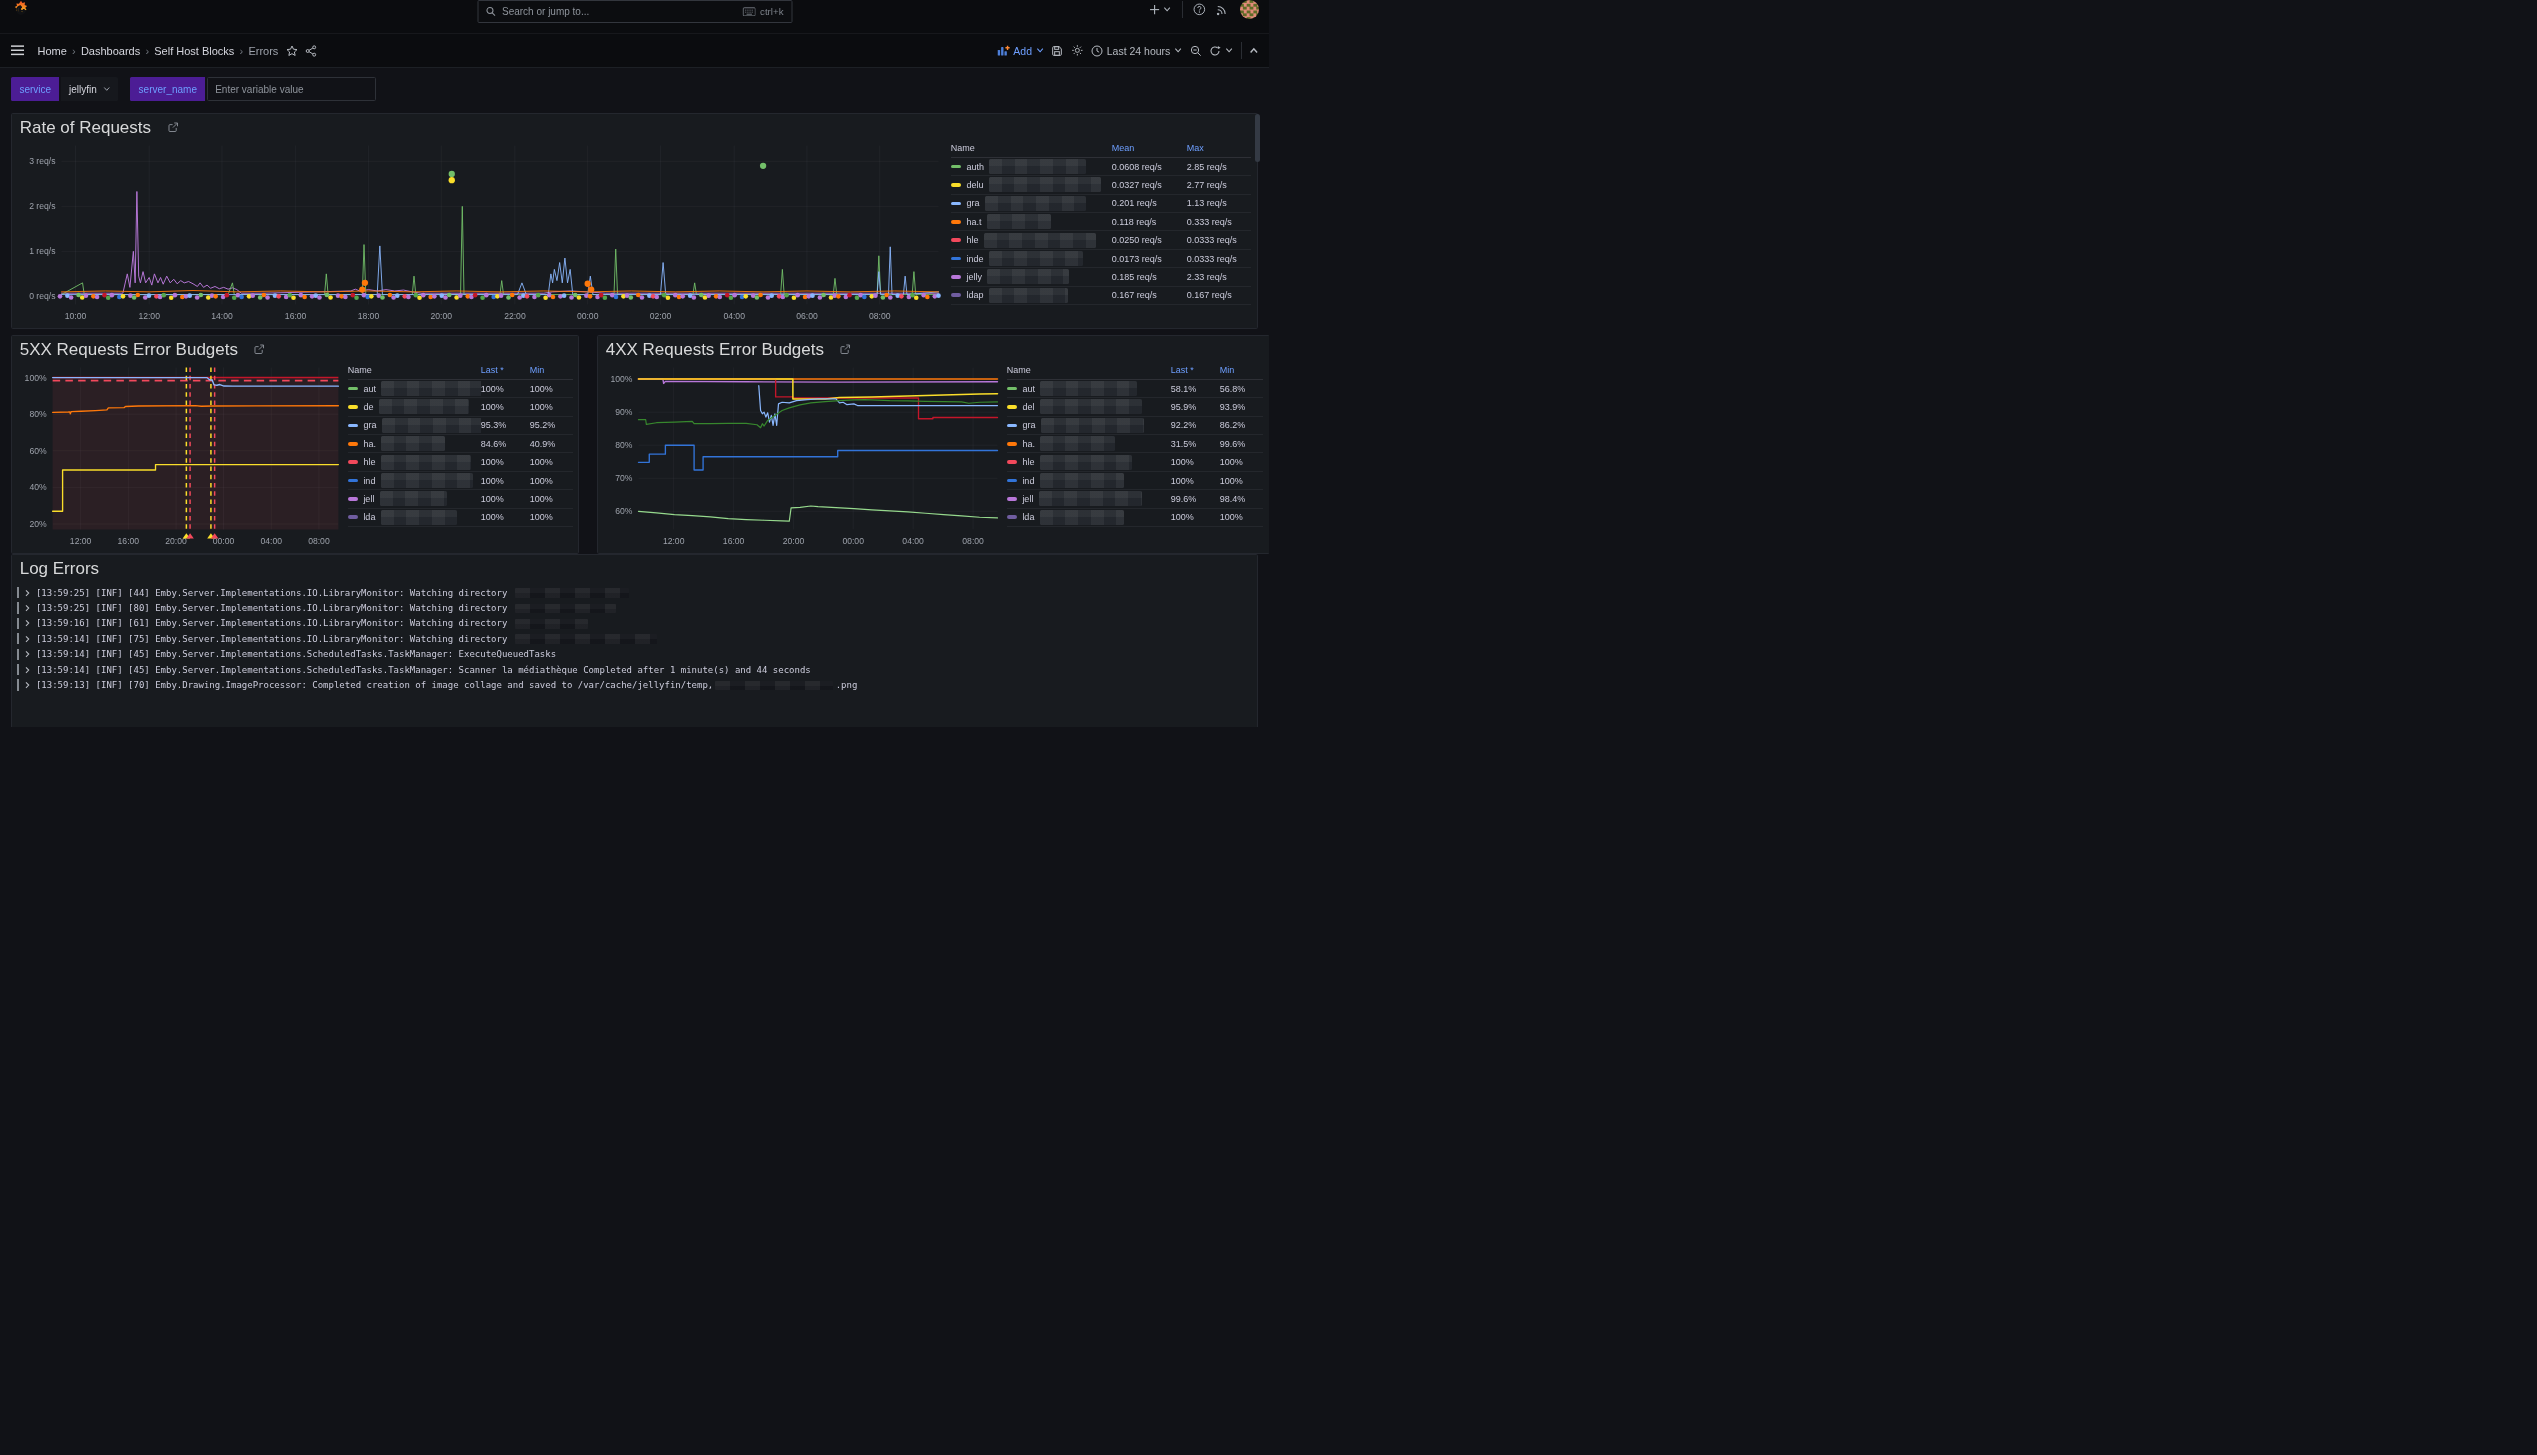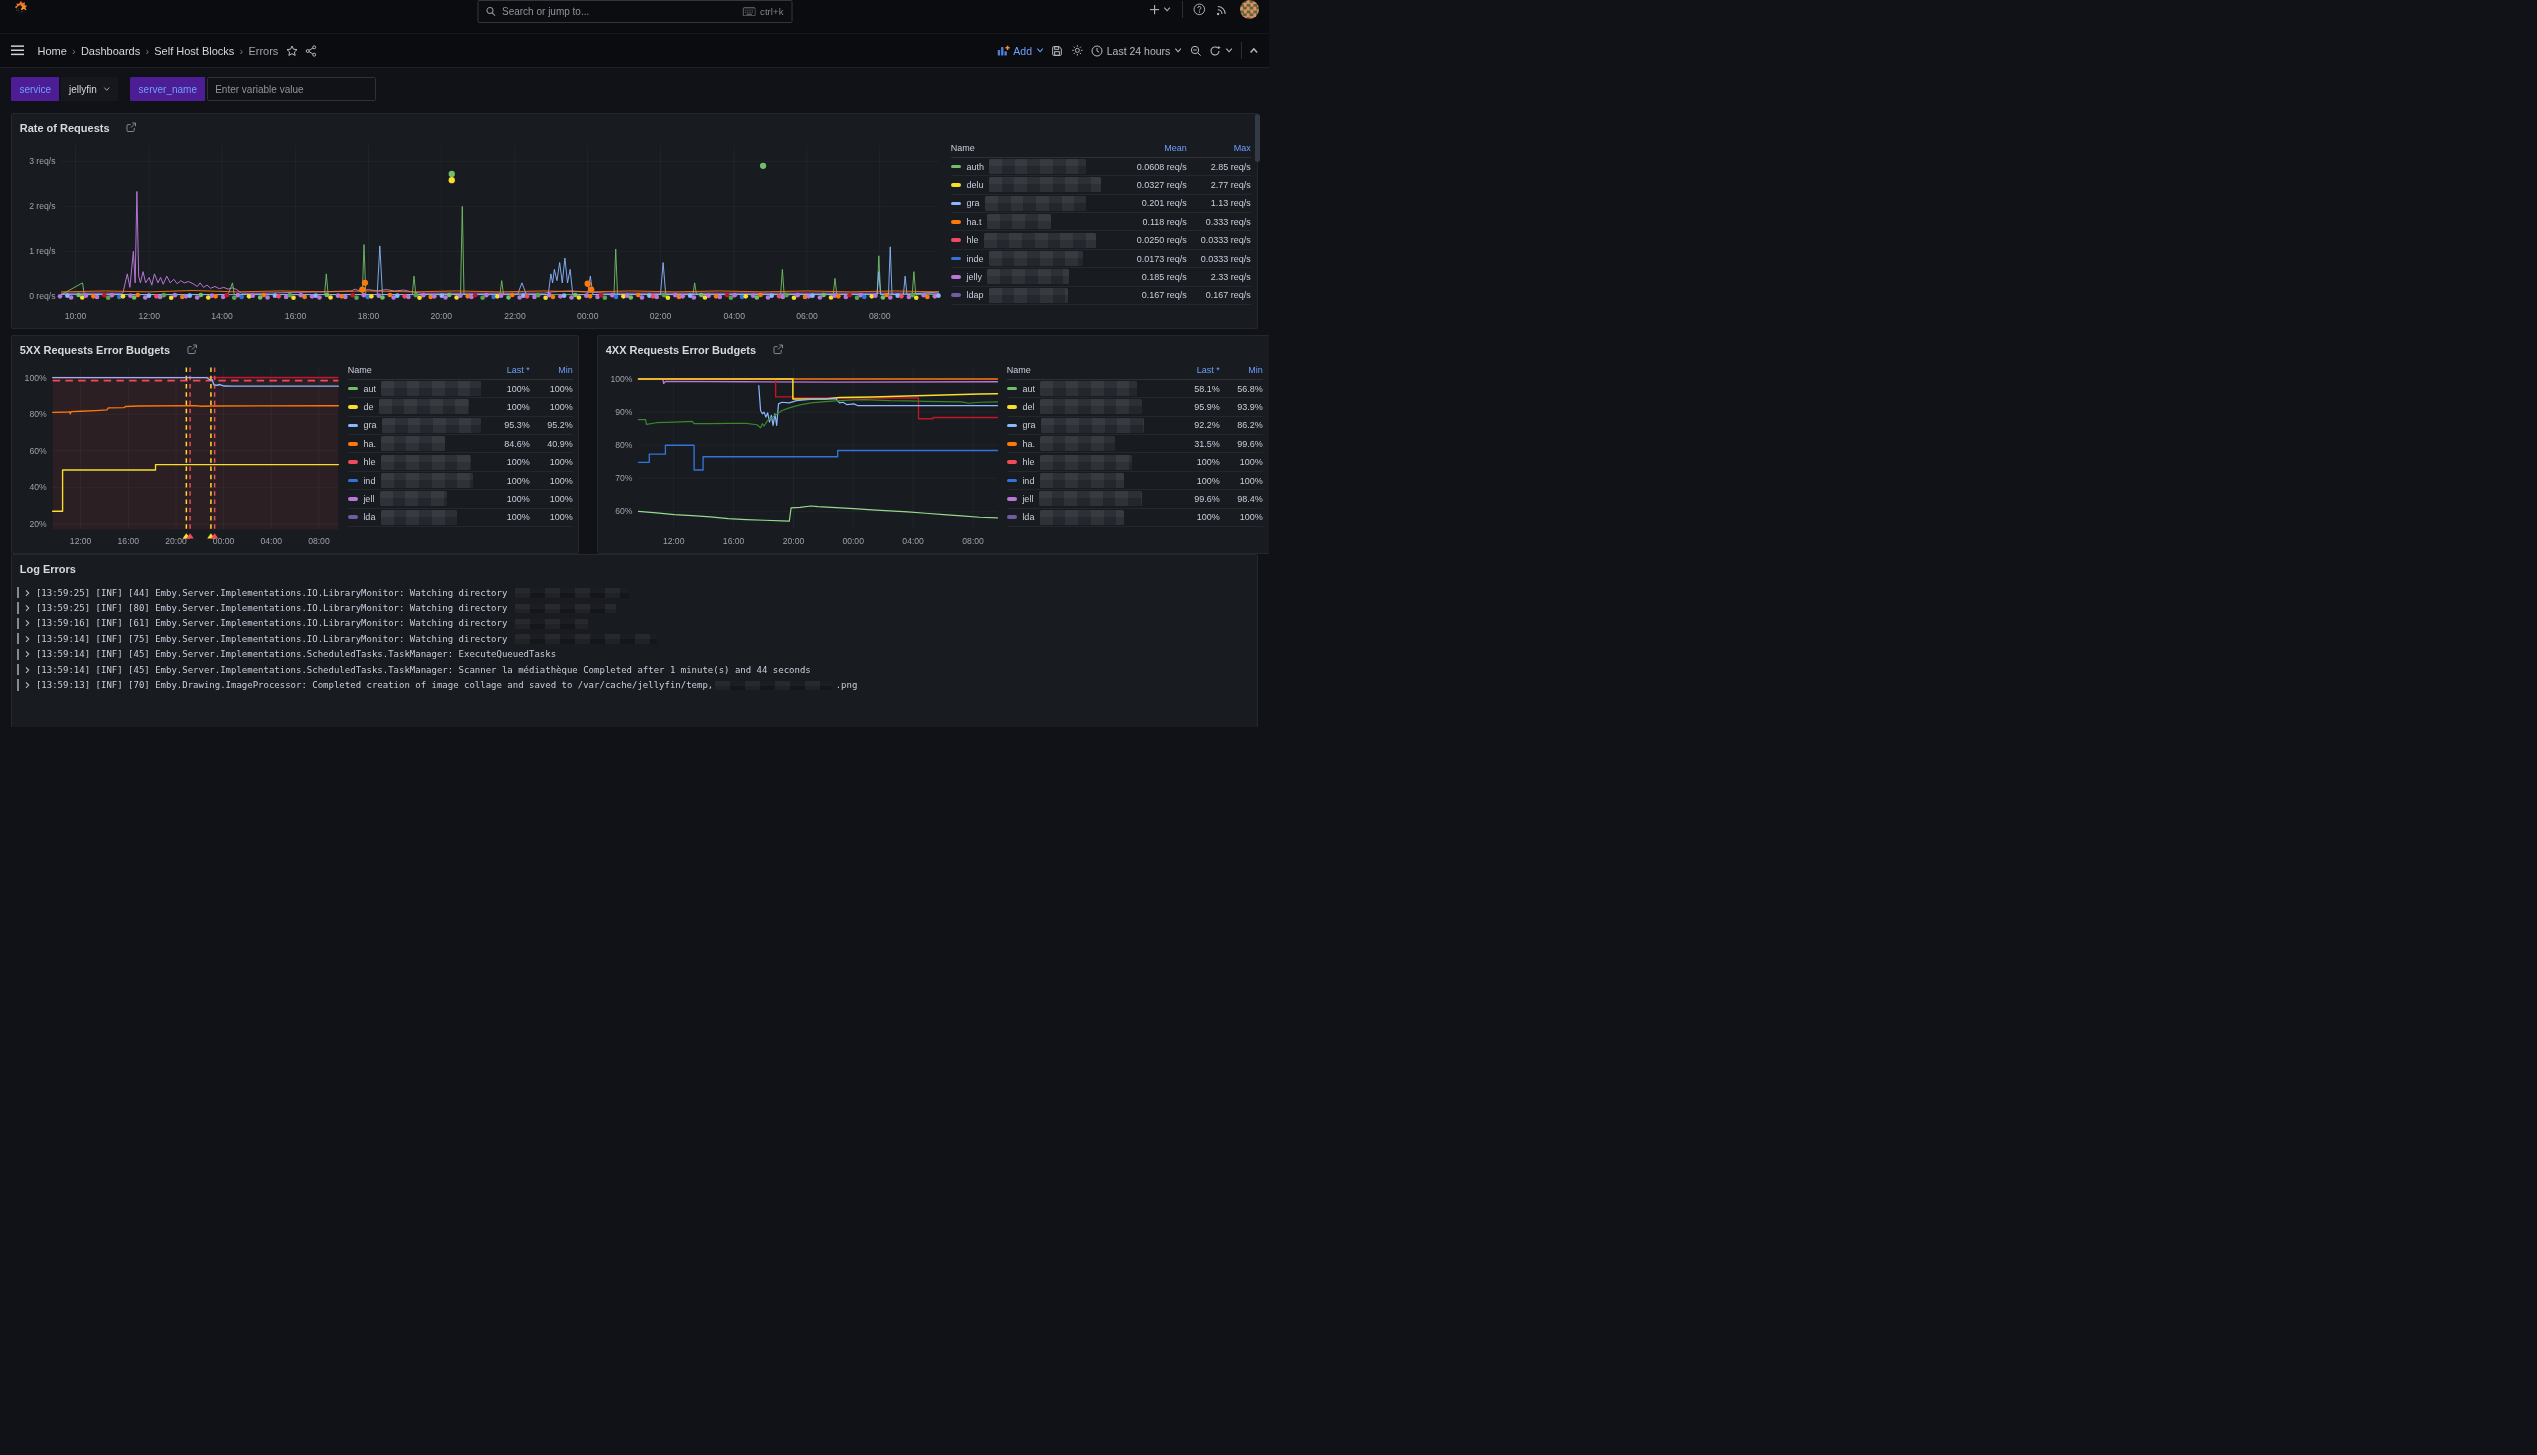--- a/index.html
+++ b/index.html
@@ -32,38 +32,38 @@
   
   main{padding:6px 11.2px 0}
   .vars{display:flex;align-items:center;gap:12px;margin:3px 0 12px;height:24px}
   .vargroup{display:flex;height:24px}
   .varlabel{background:#4c1d95;color:var(--link);font-size:10px;display:flex;align-items:center;padding:0 8.2px;border-radius:1.5px 0 0 1.5px}
   .varvalue{background:#16181d;color:#d5d6de;font-size:10px;display:flex;align-items:center;gap:6px;padding:0 8.2px;margin-left:1.5px;border-radius:0 1.5px 1.5px 0;cursor:pointer}
   .varinput{border:0.7px solid #2e3138;background:transparent;color:#8e939b;font-size:10px;display:flex;align-items:center;width:169px;padding:0 7.5px;border-radius:1.5px;margin-left:1.5px;cursor:text}
   
   .panel{background:var(--panel);border:0.7px solid var(--border);border-radius:1.5px;position:relative}
   .phead{height:24px;display:flex;align-items:center;padding:3px 7.5px 0;gap:16.5px}
-  .ptitle{font-size:11px;font-weight:700;color:#d8d9da;cursor:pointer}
+  .ptitle{font-size:17px;font-weight:400;color:#d8d9da;cursor:pointer}
   .pbody{display:flex;height:calc(100% - 25.5px);padding:0 6px 3px 6px}
   .chart{flex:1;position:relative}
   .panel-rate{height:216px;margin-bottom:6px}
   .row2{display:flex;gap:18px;}
   .panel-5xx{width:568px;height:219px}
   .panel-4xx{flex:1;height:219px}
   .panel-logs{height:189px}
   
   .legend{font-size:9px;position:relative;padding-top:1.5px}
   .legend-rate{width:300px;margin-left:7.5px}
   .legend-sm{width:225px;margin-left:4.5px}
   .panel-4xx .legend-sm{width:256px}
   .lg-head,.lg-row{display:flex;align-items:center;height:18.4px;border-bottom:0.7px solid rgba(204,204,220,0.07)}
   .lg-head{border-bottom:0.7px solid rgba(204,204,220,0.12);color:var(--link)}
   .lg-row{cursor:pointer}
   .lg-n{flex:1;display:flex;align-items:center;gap:5.2px;overflow:hidden;color:#ccccdc}
-  .lg-v{text-align:right;color:#ccccdc}
+  .lg-v{color:#ccccdc}
   .legend-rate .lg-v{width:75px}
   .legend-rate .lg-v:last-child{width:64px}
   .legend-sm .lg-v{width:49px}
   .legend-sm .lg-v:last-child{width:43px}
   .lg-head .lg-v{color:var(--link)}
   .pill{width:10.5px;height:3.7px;border-radius:2.2px;flex:none}
   .censor{height:15px;border-radius:1.5px;flex:none;background-color:#262a30;background-image:repeating-linear-gradient(90deg,rgba(255,255,255,.05) 0 12.7px,rgba(0,0,0,0) 12.7px 25.5px),repeating-linear-gradient(180deg,rgba(255,255,255,.03) 0 7.5px,rgba(0,0,0,.07) 7.5px 15px)}
   .scrollbar{position:absolute;right:-3px;top:0;width:5.2px;height:100%;}
   .scrollbar .thumb{width:5.2px;height:48px;border-radius:3px;background:#343a44}
   

